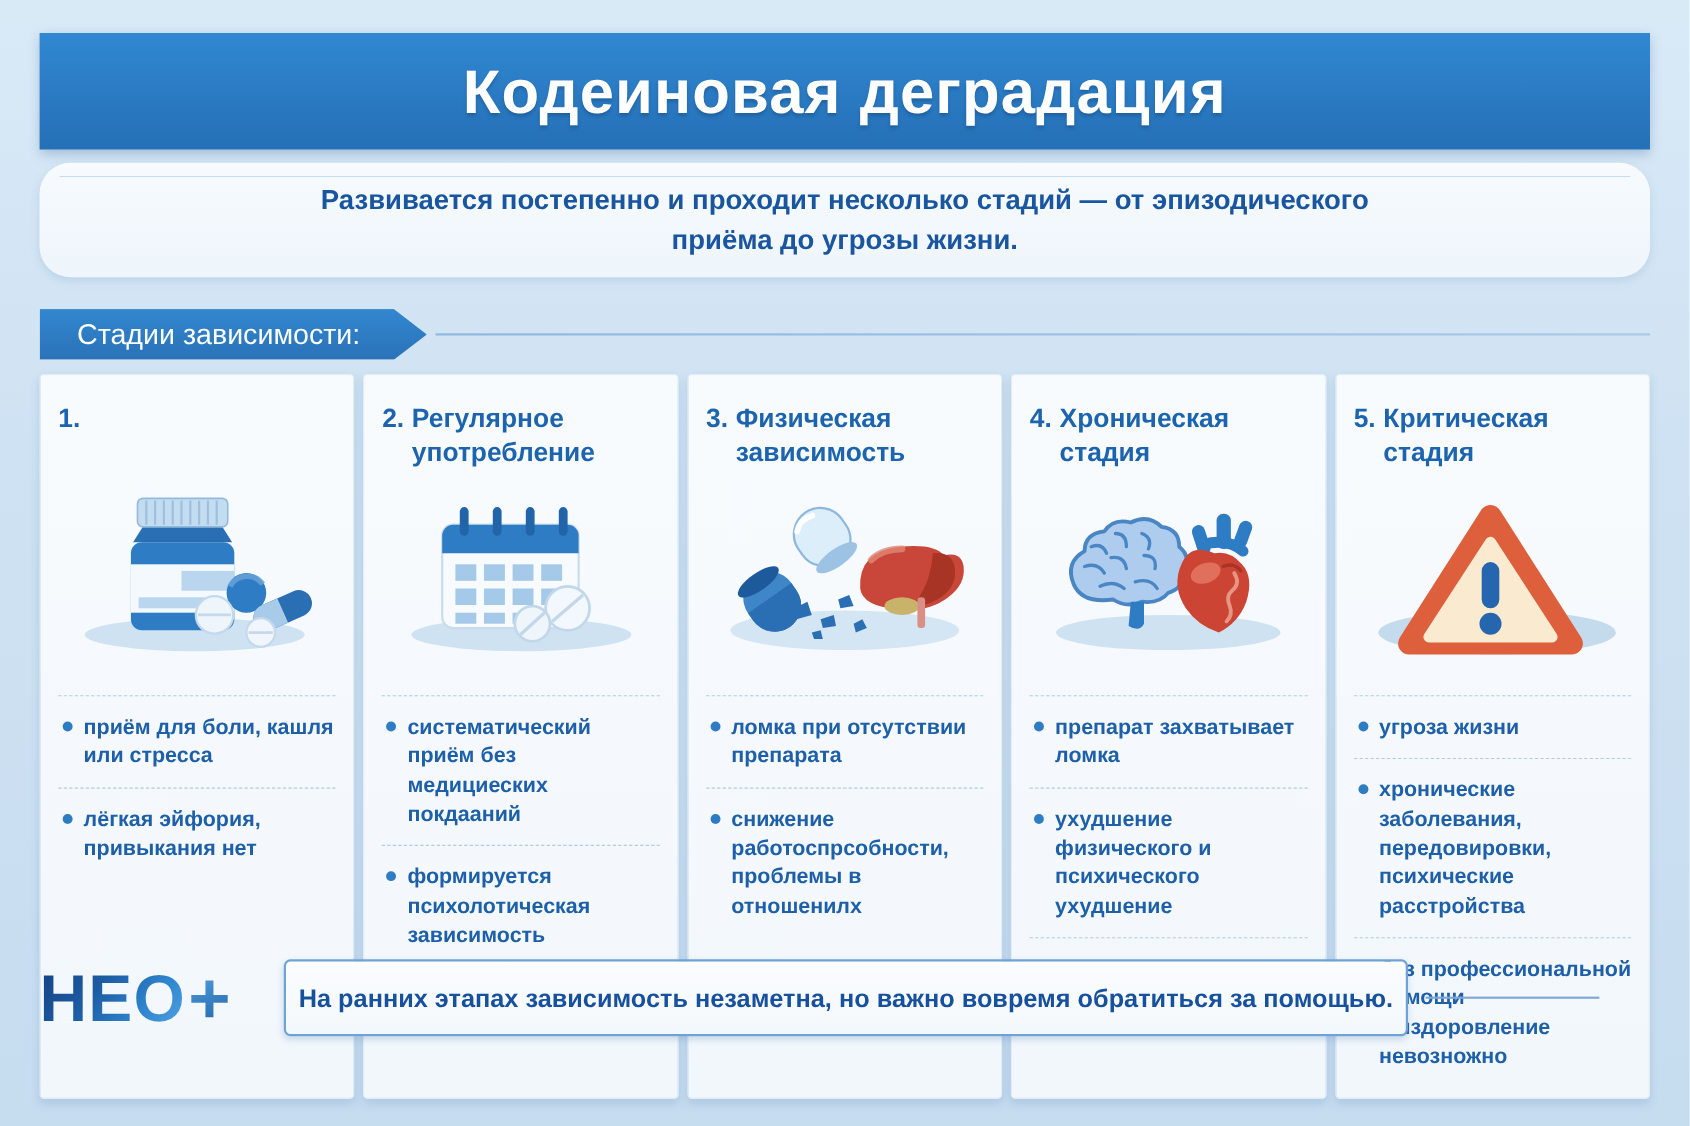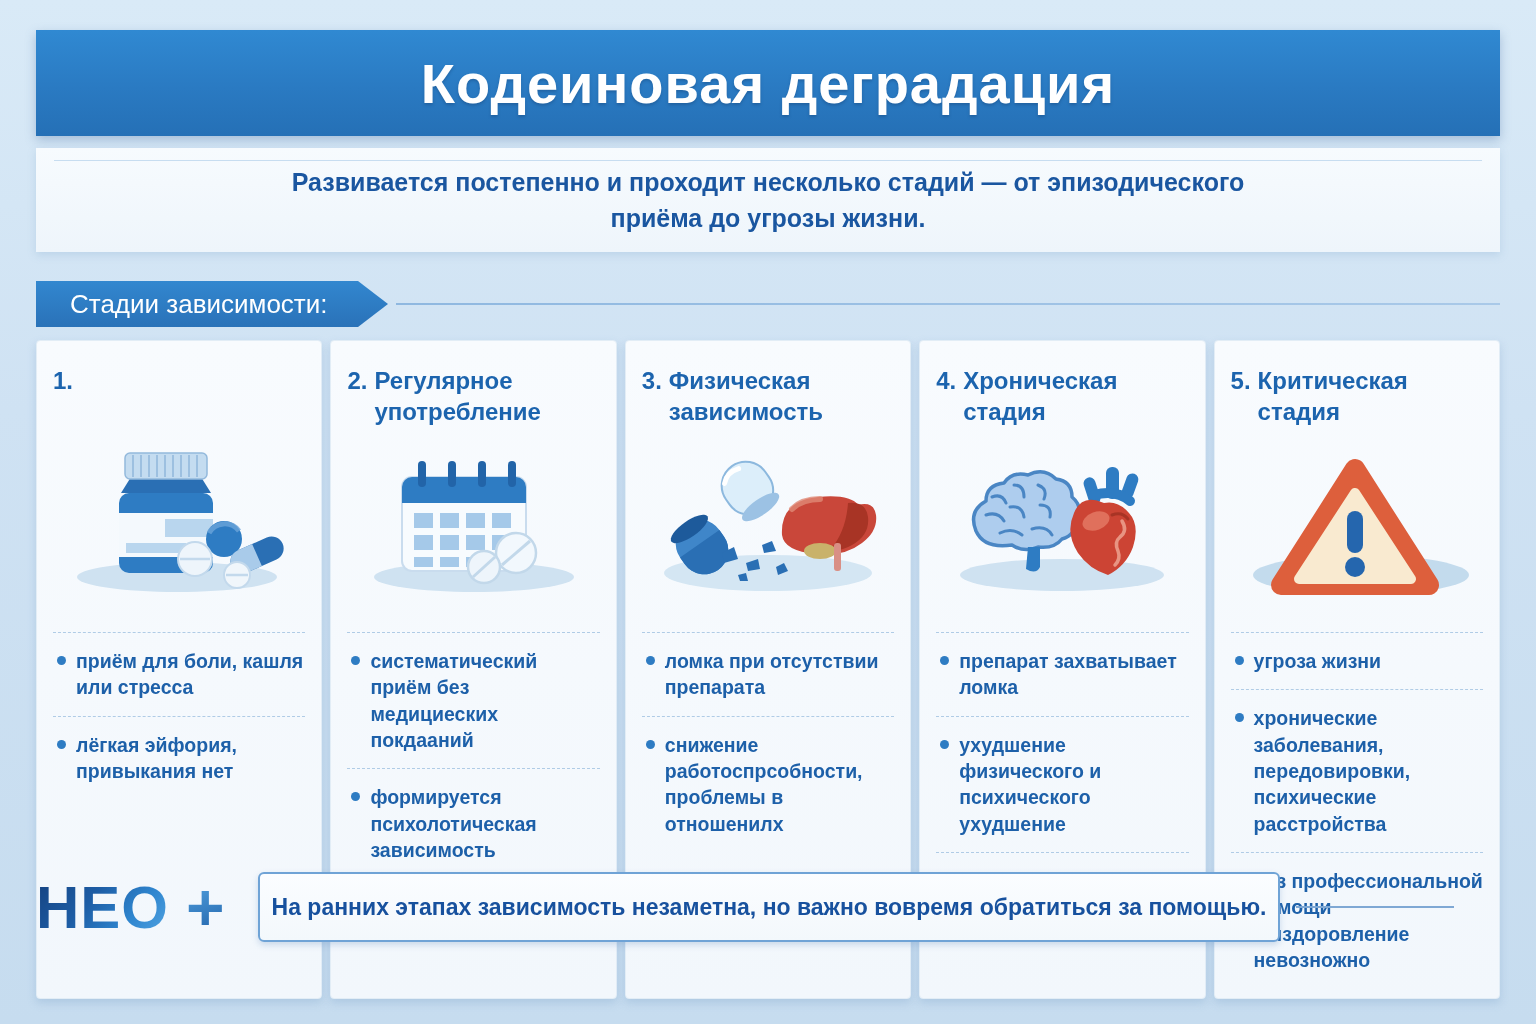--- a/index.html
+++ b/index.html
@@ -21,21 +21,21 @@
   .banner h1 {
     color:#ffffff; font-size:56px; font-weight:700; letter-spacing:1px;
     text-shadow:0 2px 3px rgba(20,60,110,.35);
   }
 
   
   .subtitle-panel {
     position:absolute; left:36px; right:36px; top:148px; height:104px;
     background:linear-gradient(180deg,#f7fbfe 0%,#eef5fb 100%);
     box-shadow:0 3px 8px rgba(120,160,200,.25);
-    display:flex; flex-direction:column; align-items:center; justify-content:center;
+    display:flex; flex-direction:column; align-items:center; justify-content:center;border-radius:28px;
   }
   .subtitle-panel::before {
     content:""; position:absolute; top:12px; left:18px; right:18px;
     border-top:1px solid #c7ddf0;
   }
   .subtitle-panel p {
     color:#1a56a0; font-size:25px; font-weight:600; line-height:1.45; text-align:center;
   }
 
   
@@ -83,21 +83,21 @@
   .dot {
     flex:none; width:9px; height:9px; border-radius:50%;
     background:#2e7cc3; margin:8px 10px 0 4px;
   }
 
   
   .footer {
     position:absolute; left:36px; right:36px; top:866px; height:82px;
     display:flex; align-items:center;
   }
-  .logo { display:flex; align-items:center; width:222px; flex:none;gap:15px; }
+  .logo { display:flex; align-items:center; width:222px; flex:none; }
   .logo-text {
     font-size:60px; font-weight:800; letter-spacing:1px;
     background:linear-gradient(130deg,#14407e 0%,#1d5da5 40%,#2f86cf 70%,#57a8e4 100%);
     -webkit-background-clip:text; background-clip:text; color:transparent;
     text-shadow:none;
   }
   .logo-plus {
     font-size:66px; font-weight:800; color:#2f86cf; margin-left:2px; line-height:1;
     background:linear-gradient(160deg,#57a8e4,#1d5da5);
     -webkit-background-clip:text; background-clip:text; color:transparent;

